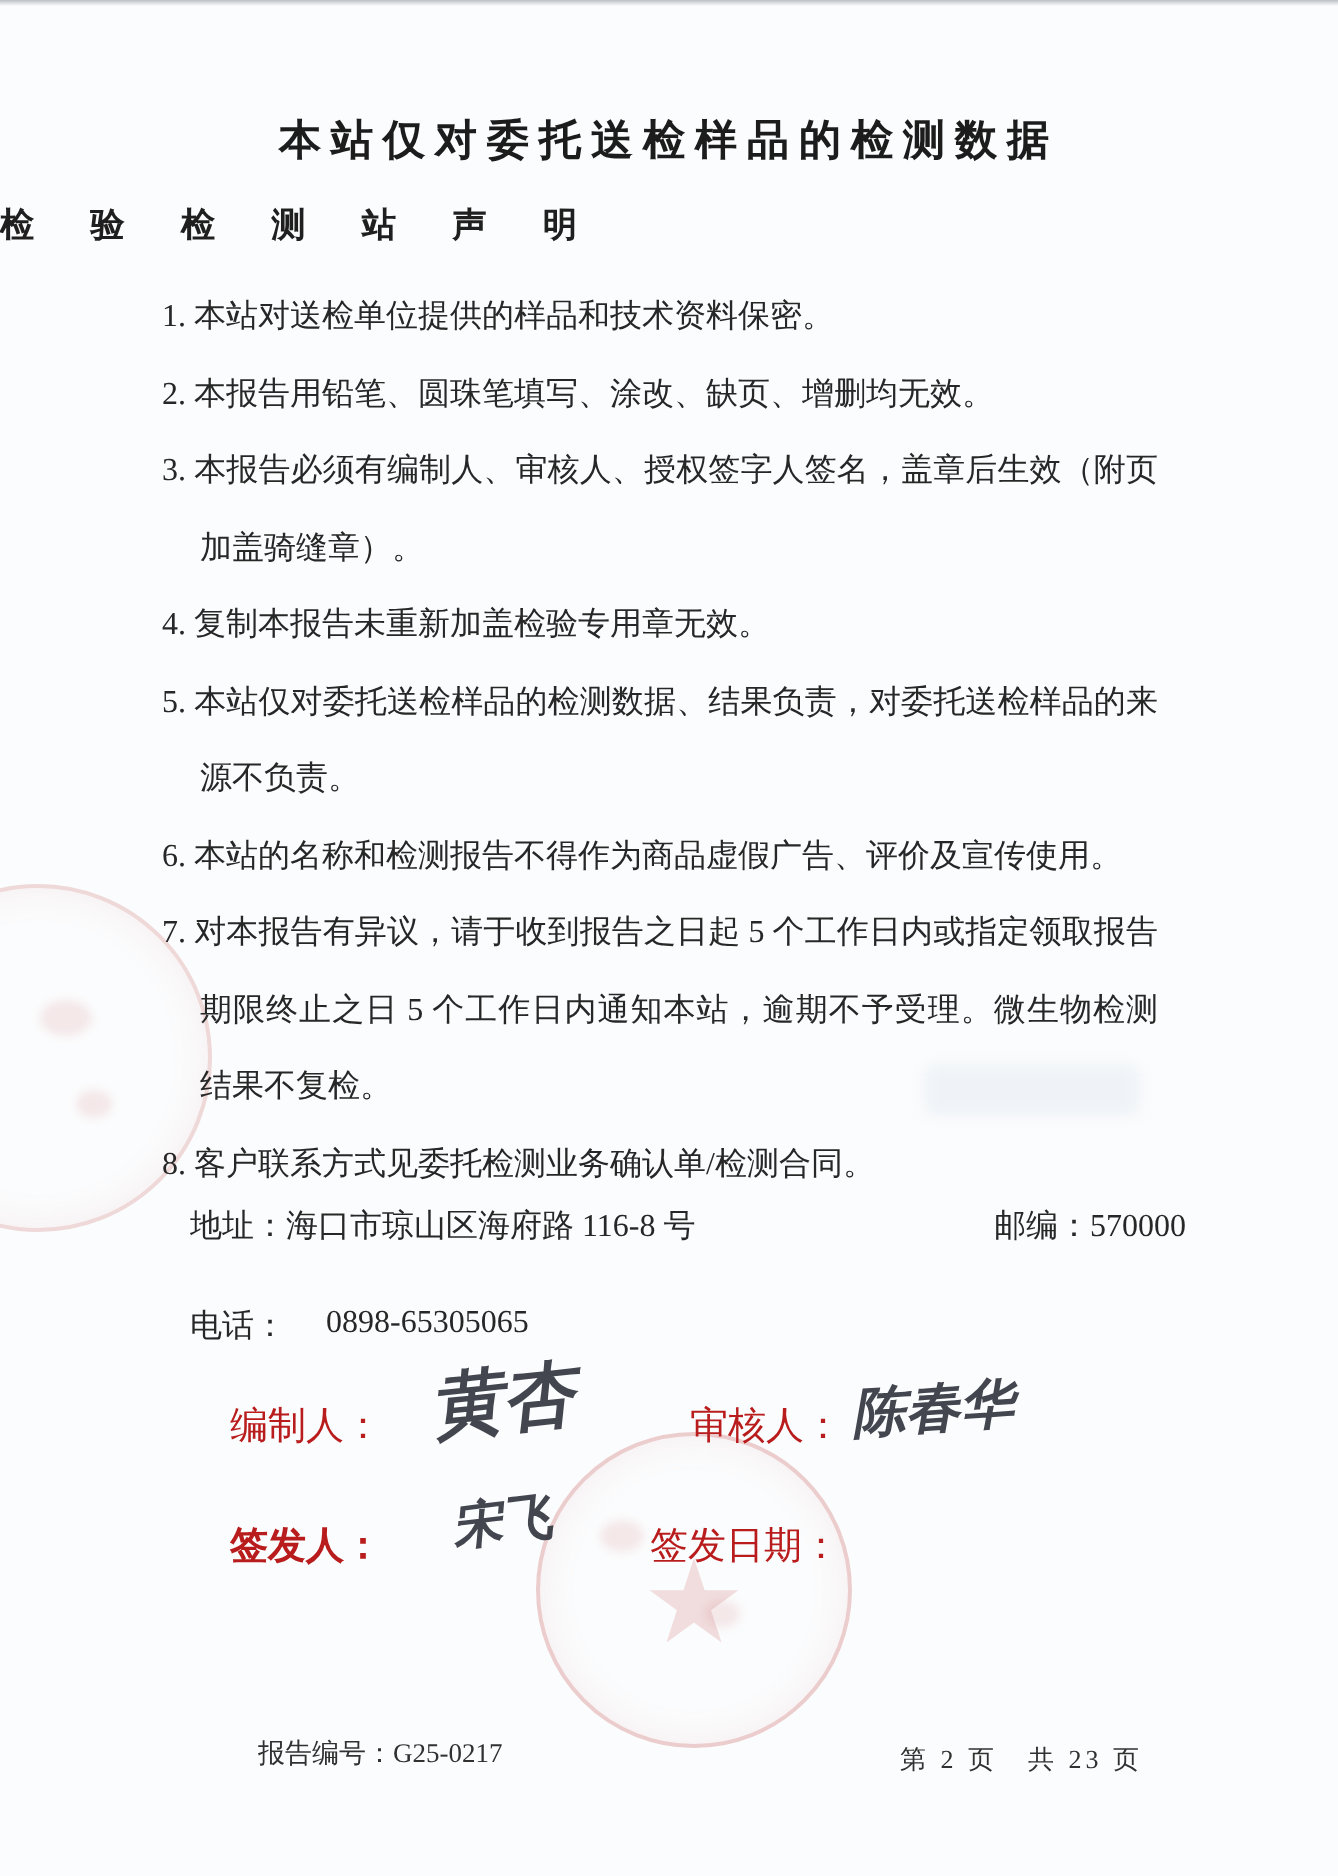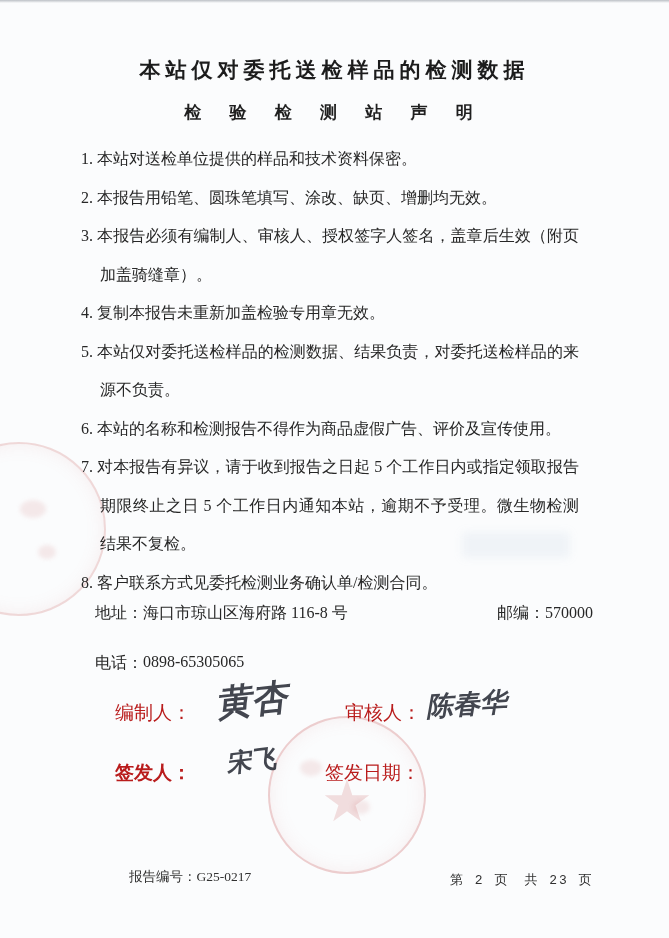--- a/index.html
+++ b/index.html
@@ -25,21 +25,21 @@
     width: 100%;
     text-align: center;
     font-size: 21px; font-weight: bold;
     letter-spacing: 5px;
     color: #1c1c1c;
     white-space: nowrap;
   }
   .doc-subtitle {
     position: absolute; top: 101px; left: 0;
     width: 100%;
-    text-align: center;
+    text-align: left;
     font-size: 17px; font-weight: bold;
     letter-spacing: 12px;
     color: #1f1f1f;
     white-space: nowrap;
   }
   .declaration-list {
     position: absolute; top: 140px; left: 81px;
     width: 498px;
     margin: 0; padding: 0;
     list-style: none;
@@ -51,20 +51,21 @@
     padding-left: 19px;
     text-indent: -19px;
   }
   .contact-row {
     position: absolute; left: 95px;
     width: 498px;
     font-size: 16px;
     display: flex;
     justify-content: space-between;
     white-space: nowrap;
+    gap: 20px;
   }
   .address-row { top: 603px; }
   .phone-row   { top: 643px; justify-content: flex-start; margin-top: 10px; }
   .label-inline { white-space: pre; }
   .signoff-label, .signoff-value {
     position: absolute;
     font-size: 19px;
     white-space: nowrap;
     color: #b91c1c;
   }
@@ -135,21 +136,20 @@
     color: #313131;
     white-space: pre;
     margin-left: 16px;
   }
   .footer-pages {
     position: absolute; top: 871px; left: 450px;
     font-size: 13px;
     letter-spacing: 2px;
     color: #313131;
     white-space: pre;
-    font-family: Liberation Mono, monospace;
   }
 </style>
 </head>
 <body>
 
 <div class="page">
 
   <div class="scan-edge-top"></div>
 
   <div class="seal seal-left"></div>

